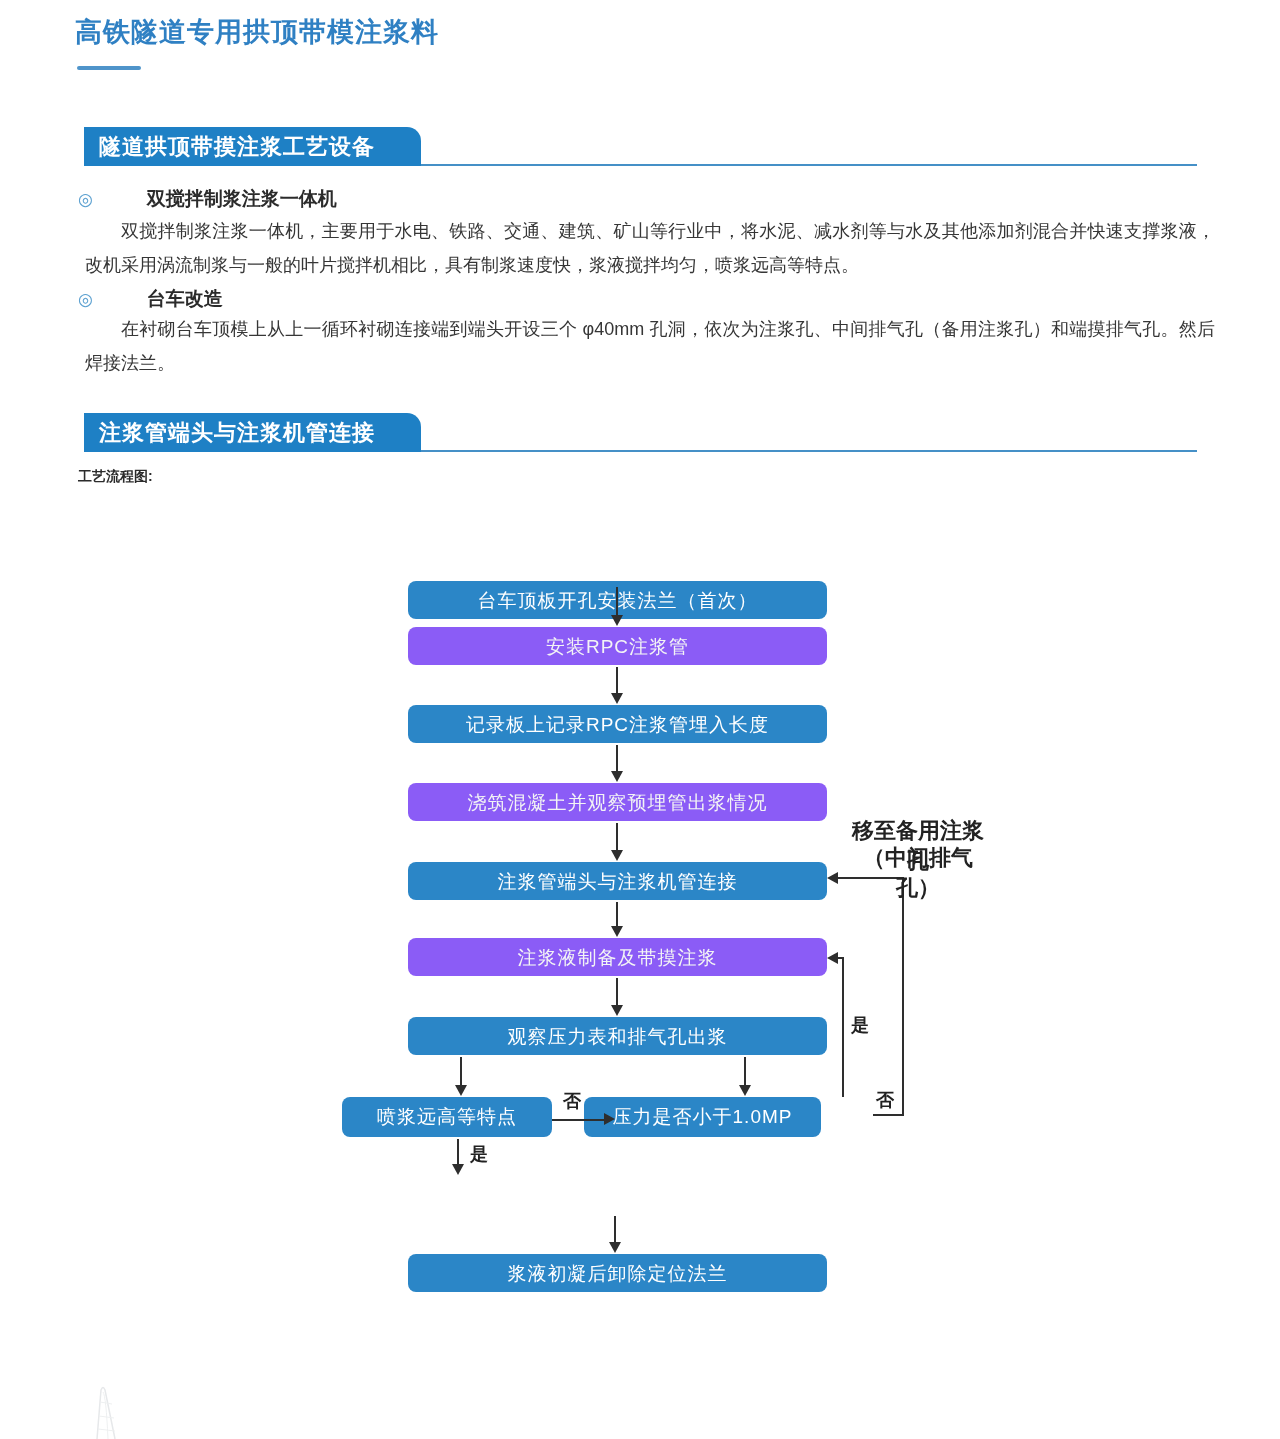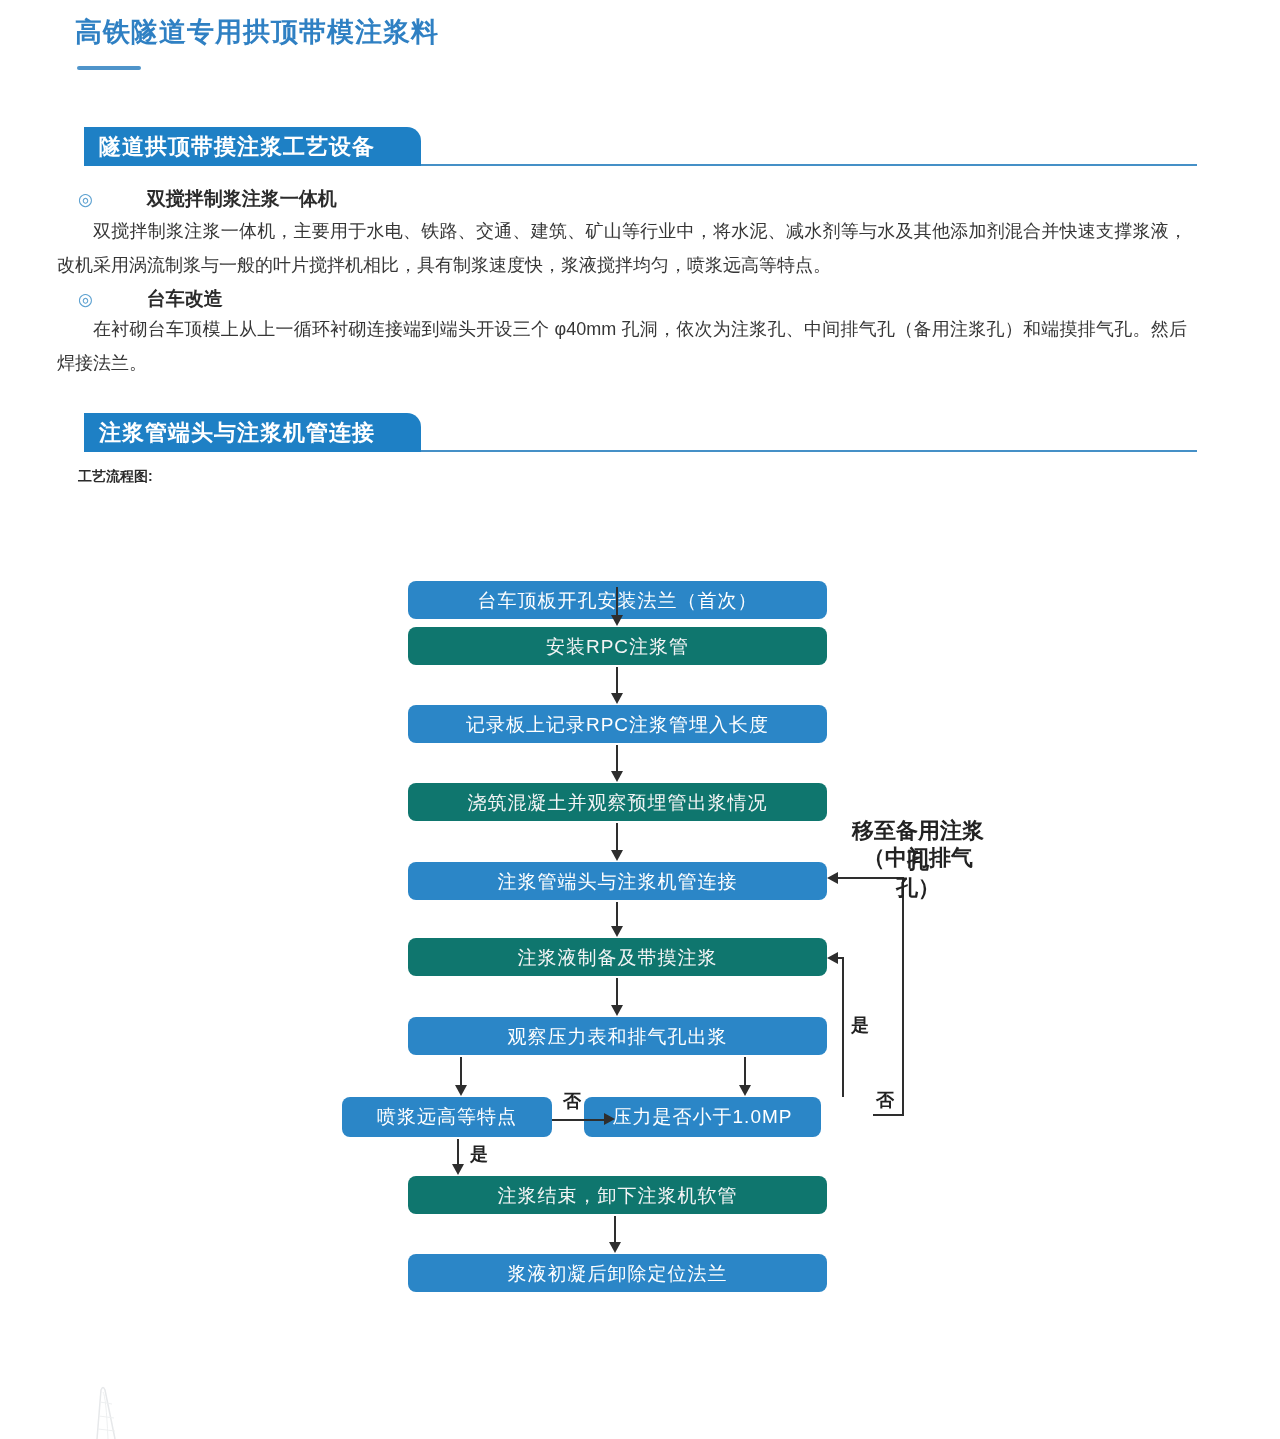--- a/index.html
+++ b/index.html
@@ -13,28 +13,28 @@
   
   .banner{position:absolute;left:84px;width:1113px;height:39px;}
   .banner .tab{display:inline-block;height:39px;line-height:40px;background:#1e80c5;
               color:#fff;font-size:22px;font-weight:bold;letter-spacing:1px;
               padding:0 46px 0 15px;border-radius:0 14px 0 0;position:relative;z-index:2;}
   .banner .rule{position:absolute;left:0;bottom:0;width:100%;height:2px;background:#4590c7;}
   
   .bullet-row{position:absolute;left:78px;display:flex;align-items:center;gap:10px;}
   .bullet-glyph{color:#5ba0d0;font-size:17px;line-height:1;}
   .bullet-text{font-size:19px;font-weight:bold;color:#2b2b2b;margin-left:44px;}
-  .para{position:absolute;left:57px;width:1130px;font-size:18px;line-height:34px;
+  .para{position:absolute;left:85px;width:1130px;font-size:18px;line-height:34px;
         color:#363636;text-align:justify;text-indent:2em;}
   .caption{position:absolute;left:78px;top:468px;font-size:14px;font-weight:bold;color:#2b2b2b;}
   
   .fbox{position:absolute;left:408px;width:419px;height:38px;border-radius:8px;
         font-size:19px;text-align:center;line-height:39px;letter-spacing:1px;}
   .fbox.blue{background:#2b86c7;color:#ffffff;}
-  .fbox.gray{background:#0f766e;color:#f3f4f5;}
+  .fbox.gray{background:#8b5cf6;color:#f3f4f5;}
   
   .vline{position:absolute;width:2px;background:#2e2e2e;}
   .hline{position:absolute;height:2px;background:#2e2e2e;}
   .head-down{position:absolute;width:0;height:0;border-left:6px solid transparent;
              border-right:6px solid transparent;border-top:11px solid #2e2e2e;}
   .head-right{position:absolute;width:0;height:0;border-top:6px solid transparent;
              border-bottom:6px solid transparent;border-left:11px solid #2e2e2e;}
   .head-left{position:absolute;width:0;height:0;border-top:6px solid transparent;
              border-bottom:6px solid transparent;border-right:11px solid #2e2e2e;}
   .flabel{position:absolute;font-size:18px;font-weight:bold;color:#222;}
@@ -74,21 +74,20 @@
 
   <div class="fbox blue" style="top:547px;margin-top:34px;">台车顶板开孔安装法兰（首次）</div>
   <div class="fbox gray" style="top:627px;">安装RPC注浆管</div>
   <div class="fbox blue" style="top:705px;">记录板上记录RPC注浆管埋入长度</div>
   <div class="fbox gray" style="top:783px;">浇筑混凝土并观察预埋管出浆情况</div>
   <div class="fbox blue" style="top:862px;">注浆管端头与注浆机管连接</div>
   <div class="fbox gray" style="top:938px;">注浆液制备及带摸注浆</div>
   <div class="fbox blue" style="top:1017px;">观察压力表和排气孔出浆</div>
   <div class="fbox blue" style="top:1097px;left:342px;width:210px;height:40px;">喷浆远高等特点</div>
   <div class="fbox blue" style="top:1097px;left:584px;width:237px;height:40px;">压力是否小于1.0MP</div>
-  <div class="fbox gray" style="top:1176px;">注浆结束，卸下注浆机软管</div>
   <div class="fbox blue" style="top:1254px;">浆液初凝后卸除定位法兰</div>
 
   <div class="vline" style="left:616px;top:587px;height:28px;"></div>
   <div class="head-down" style="left:611px;top:615px;"></div>
 
   <div class="vline" style="left:616px;top:667px;height:26px;"></div>
   <div class="head-down" style="left:611px;top:693px;"></div>
 
   <div class="vline" style="left:616px;top:745px;height:26px;"></div>
   <div class="head-down" style="left:611px;top:771px;"></div>

